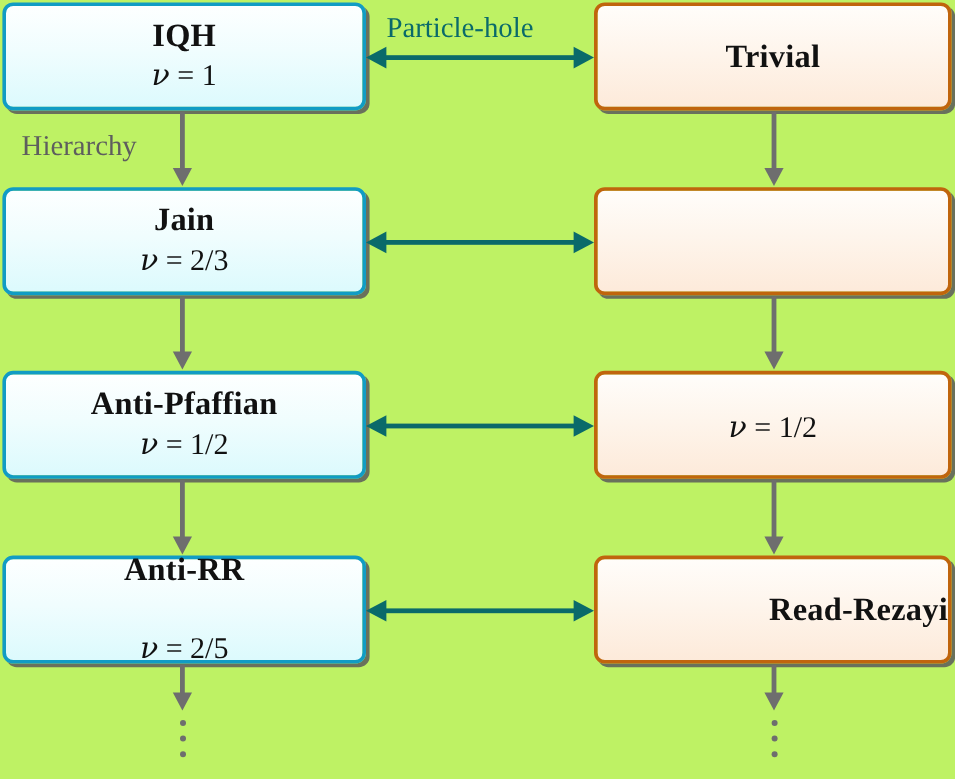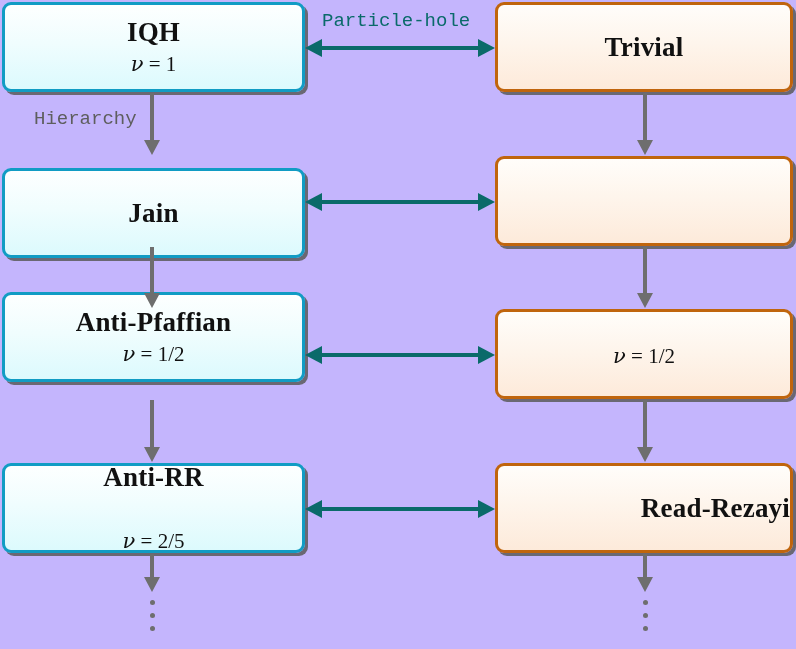--- a/index.html
+++ b/index.html
@@ -10,21 +10,21 @@
   body {
     width: 796px;
     height: 649px;
     font-family: "Liberation Serif", "DejaVu Serif", serif;
     overflow: hidden;
   }
   #canvas {
     position: relative;
     width: 796px;
     height: 649px;
-    background: #c4b5fd;
+    background: #bef264;
   }
 
   
   .node {
     position: absolute;
     box-sizing: border-box;
     border-radius: 9px;
     display: flex;
     flex-direction: column;
     align-items: center;
@@ -42,21 +42,21 @@
     background: linear-gradient(to bottom, #fffdfa 0%, #fef5ec 45%, #fdeada 100%);
   }
   .node-title {
     font-weight: bold;
     font-size: 27px;
     line-height: 1.05;
     letter-spacing: 0.2px;
     white-space: nowrap;
   }
   .node-sub {
-    font-size: 21px;
+    font-size: 25px;
     line-height: 1.15;
     margin-top: 5px;
     font-style: normal;
     white-space: nowrap;
   }
   .node-sub .nu {
     font-family: "DejaVu Serif", serif;
     font-style: italic;
   }
   .node.single .node-title { margin: 0; }
@@ -103,26 +103,25 @@
     width: 0; height: 0;
     border-left: 8px solid transparent;
     border-right: 8px solid transparent;
     border-top: 15px solid #6e6e6e;
   }
 
   
   .edge-label {
     position: absolute;
     white-space: nowrap;
-    font-size: 19px;
+    font-size: 24px;
     line-height: 1;
-    font-family: Liberation Mono, monospace;
   }
   .edge-label.teal { color: #0a6a6a; }
-  .edge-label.gray { color: #5e5e5e; margin-left: 16px; }
+  .edge-label.gray { color: #5e5e5e; }
 
   
   .vdots {
     position: absolute;
     display: flex;
     flex-direction: column;
     align-items: center;
     gap: 8px;
   }
   .vdots i {
@@ -136,25 +135,26 @@
 </head>
 <body>
 
 <div id="canvas">
 
   <div class="node left" style="left: 2px; top: 2px; width: 303px; height: 90px;">
     <div class="node-title">IQH</div>
     <div class="node-sub"><span class="nu">ν</span> = 1</div>
   </div>
 
-  <div class="node left" style="left: 2px; top: 168px; width: 303px; height: 90px;">
+  <div class="node left" style="left: 2px; top: 156px; width: 303px; height: 90px;">
     <div class="node-title">Jain</div>
-  </div>
-
-  <div class="node left" style="left: 2px; top: 292px; width: 303px; height: 90px;">
+    <div class="node-sub"><span class="nu">ν</span> = 2/3</div>
+  </div>
+
+  <div class="node left" style="left: 2px; top: 309px; width: 303px; height: 90px;">
     <div class="node-title">Anti-Pfaffian</div>
     <div class="node-sub"><span class="nu">ν</span> = 1/2</div>
   </div>
 
   <div class="node left" style="left: 2px; top: 463px; width: 303px; height: 90px; gap: 32px;">
     <div class="node-title">Anti-RR</div>
     <div class="node-sub"><span class="nu">ν</span> = 2/5</div>
   </div>
 
   <div class="node right single" style="left: 495px; top: 2px; width: 298px; height: 90px;">

